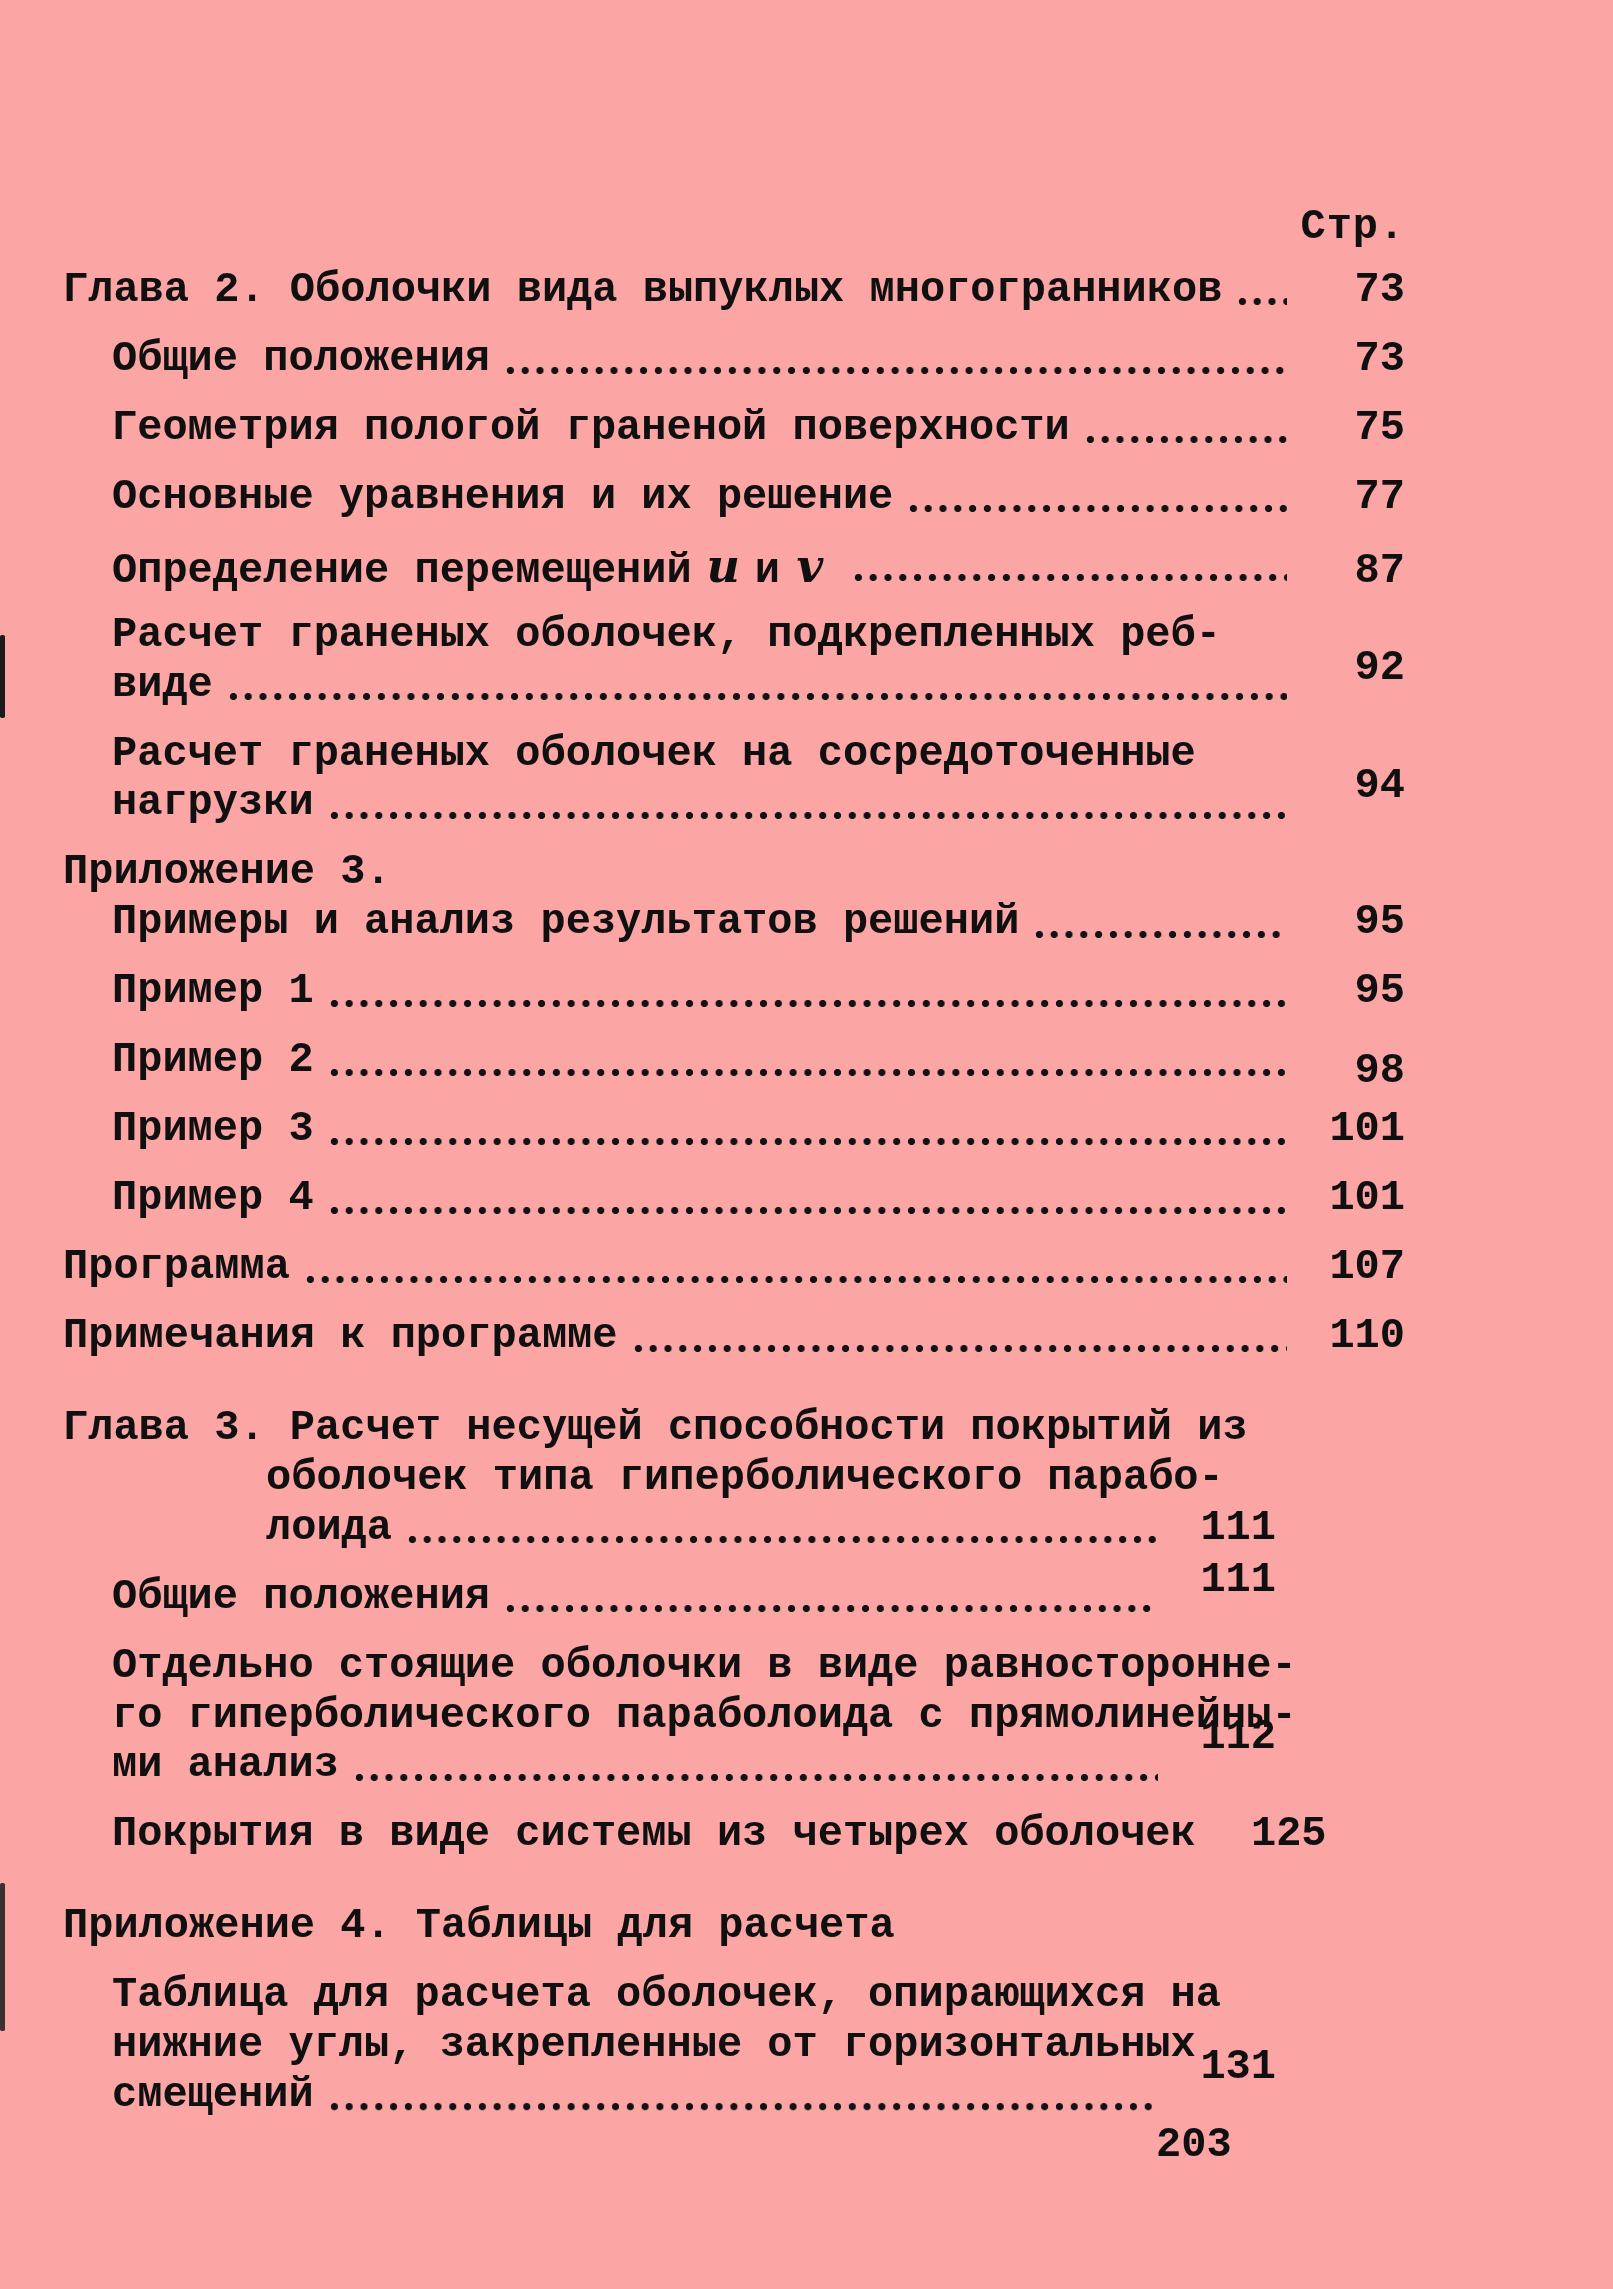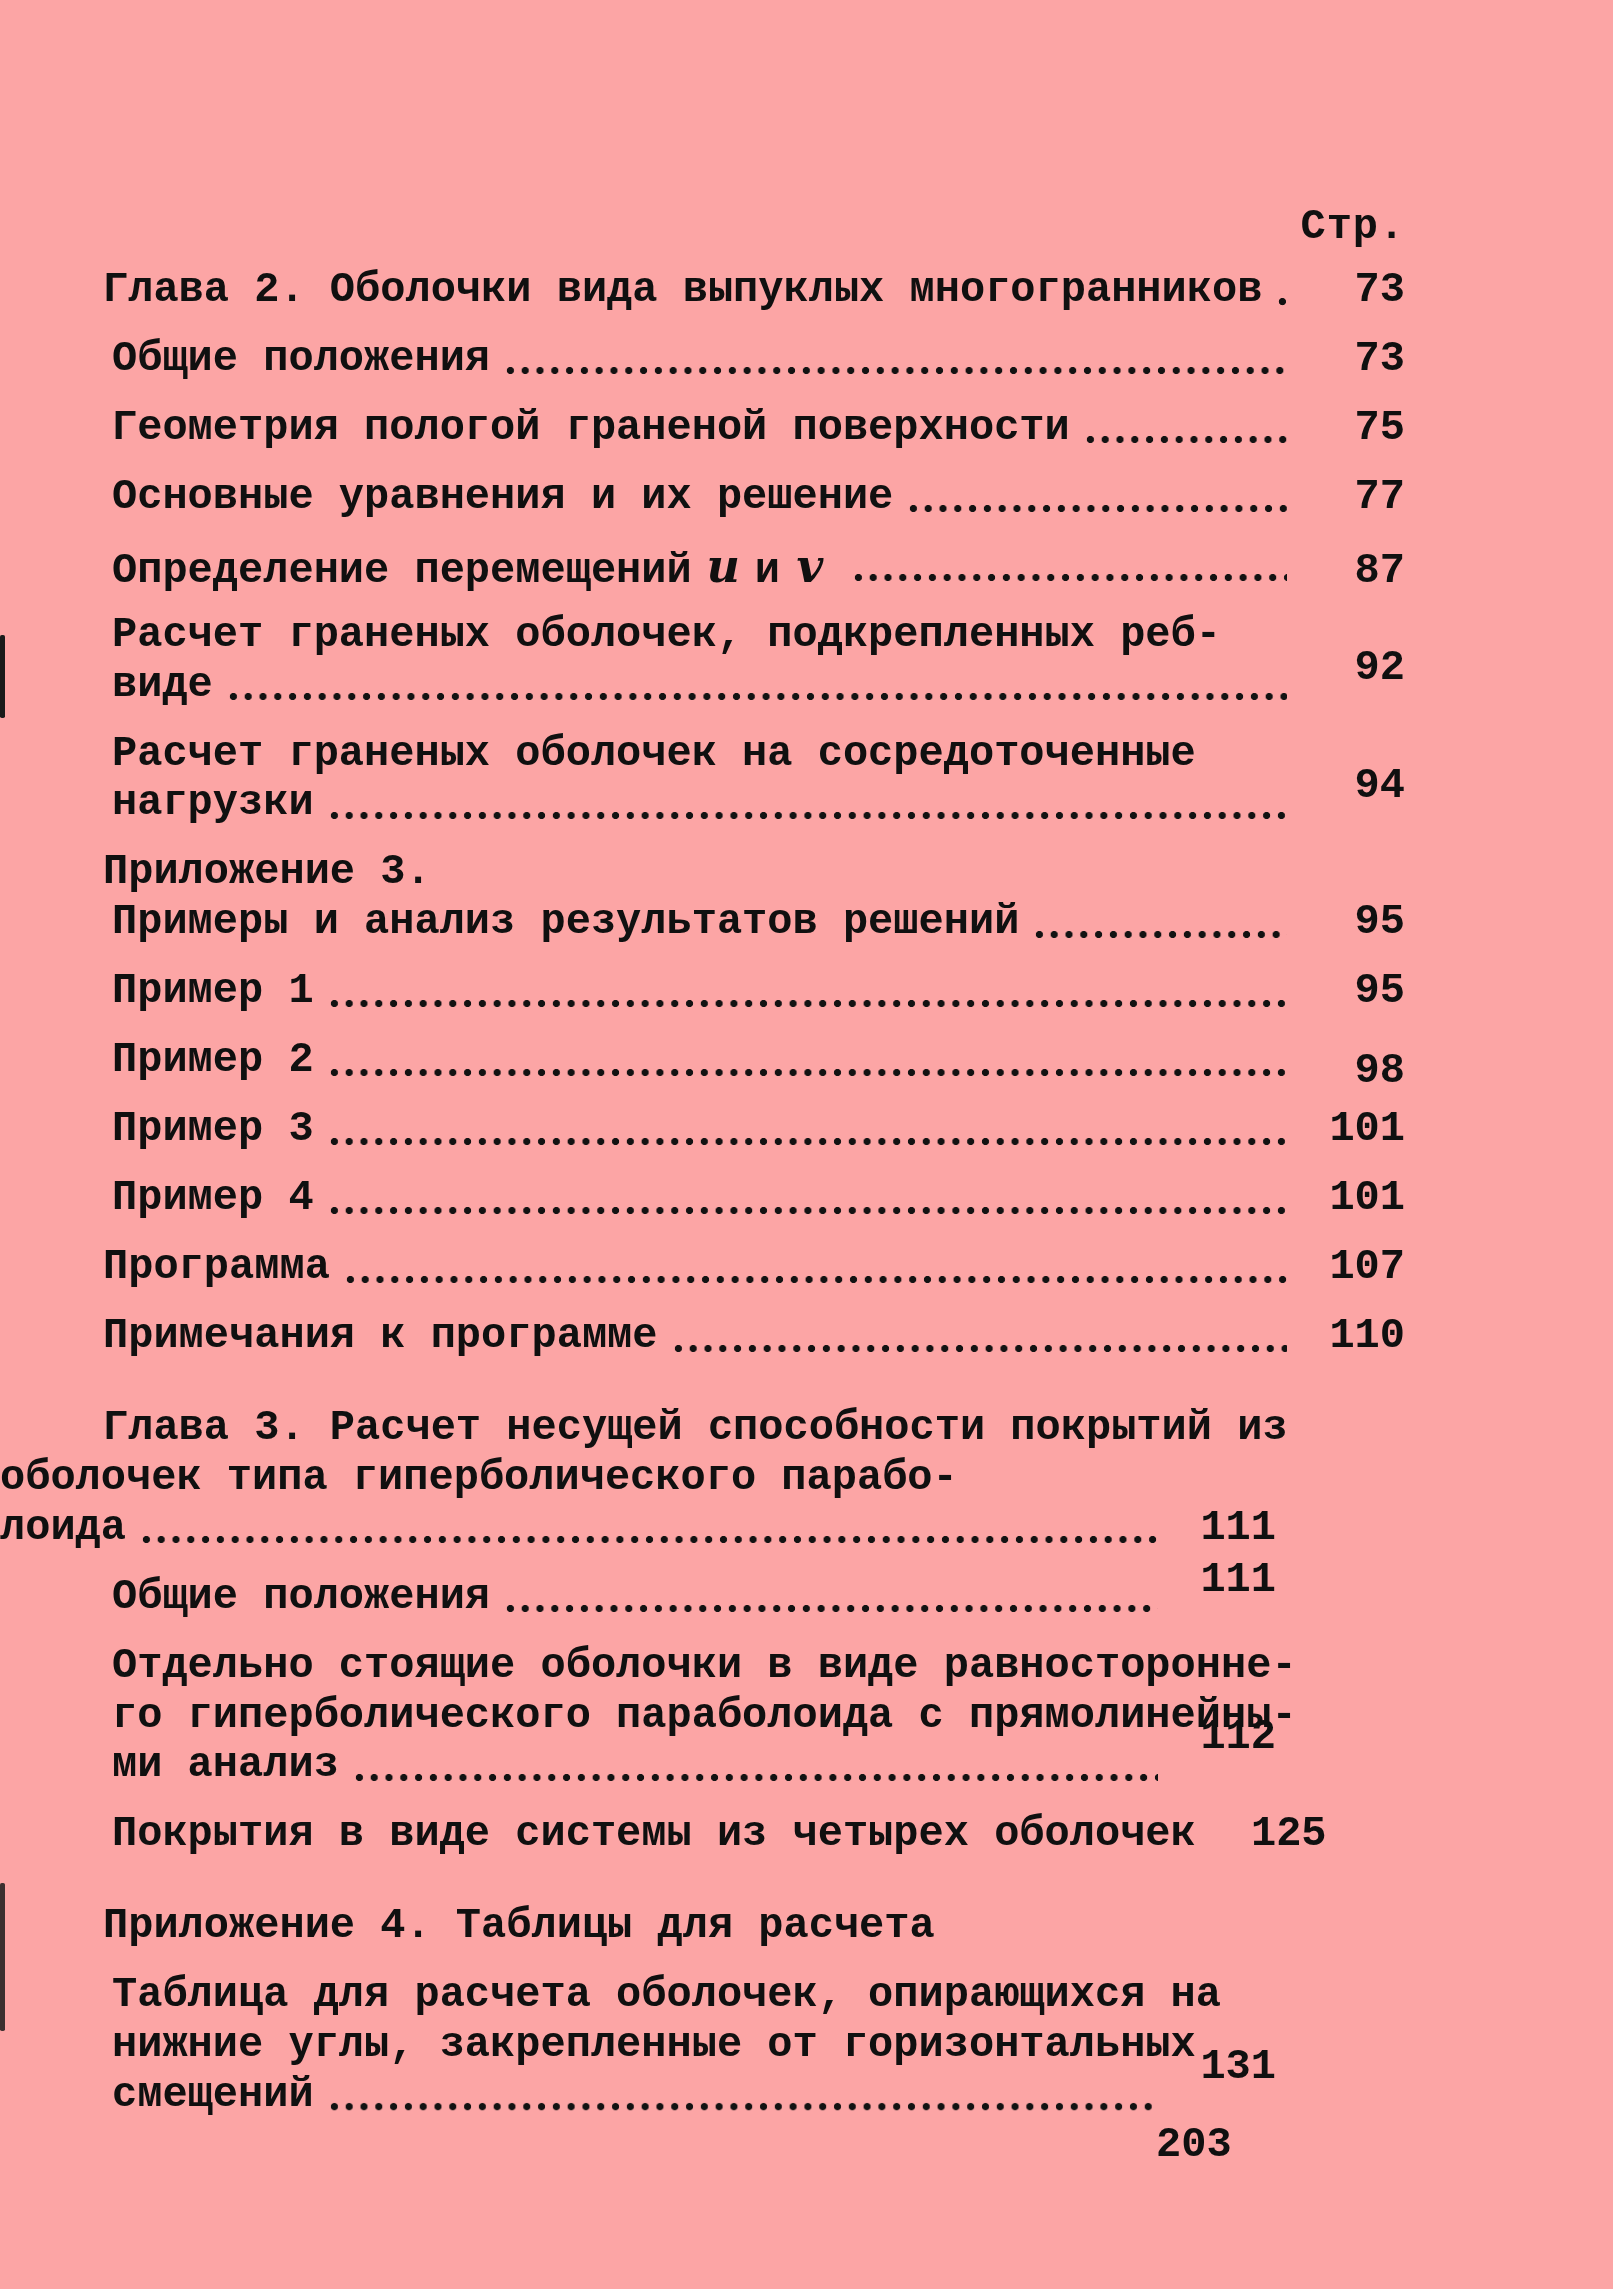--- a/index.html
+++ b/index.html
@@ -25,23 +25,23 @@
   }
   .row {
     display: flex;
     align-items: baseline;
     height: 48px;
     margin-top: 21px;
   }
   .mt-first { margin-top: 14.8px; }
   .mt-cont  { margin-top: 1.8px; }
   .mt-sec   { margin-top: 44px; }
-  .ind0 { padding-left: 103px; }
+  .ind0 { padding-left: 63px; }
   .ind1 { padding-left: 112px; }
-  .ind2 { }
+  .ind2 { padding-left: 266px; }
   .pull { padding-right: 129px; }
   .txt { white-space: pre; }
   .dots {
     flex: 1;
     height: 9.2px;
     align-self: flex-end;
     margin: 0 14.8px 7.4px 13px;
     background-image: radial-gradient(circle, #121212 3.2px, rgba(0,0,0,0) 4px);
     background-size: 14.8px 9.2px;
     background-repeat: repeat-x;

